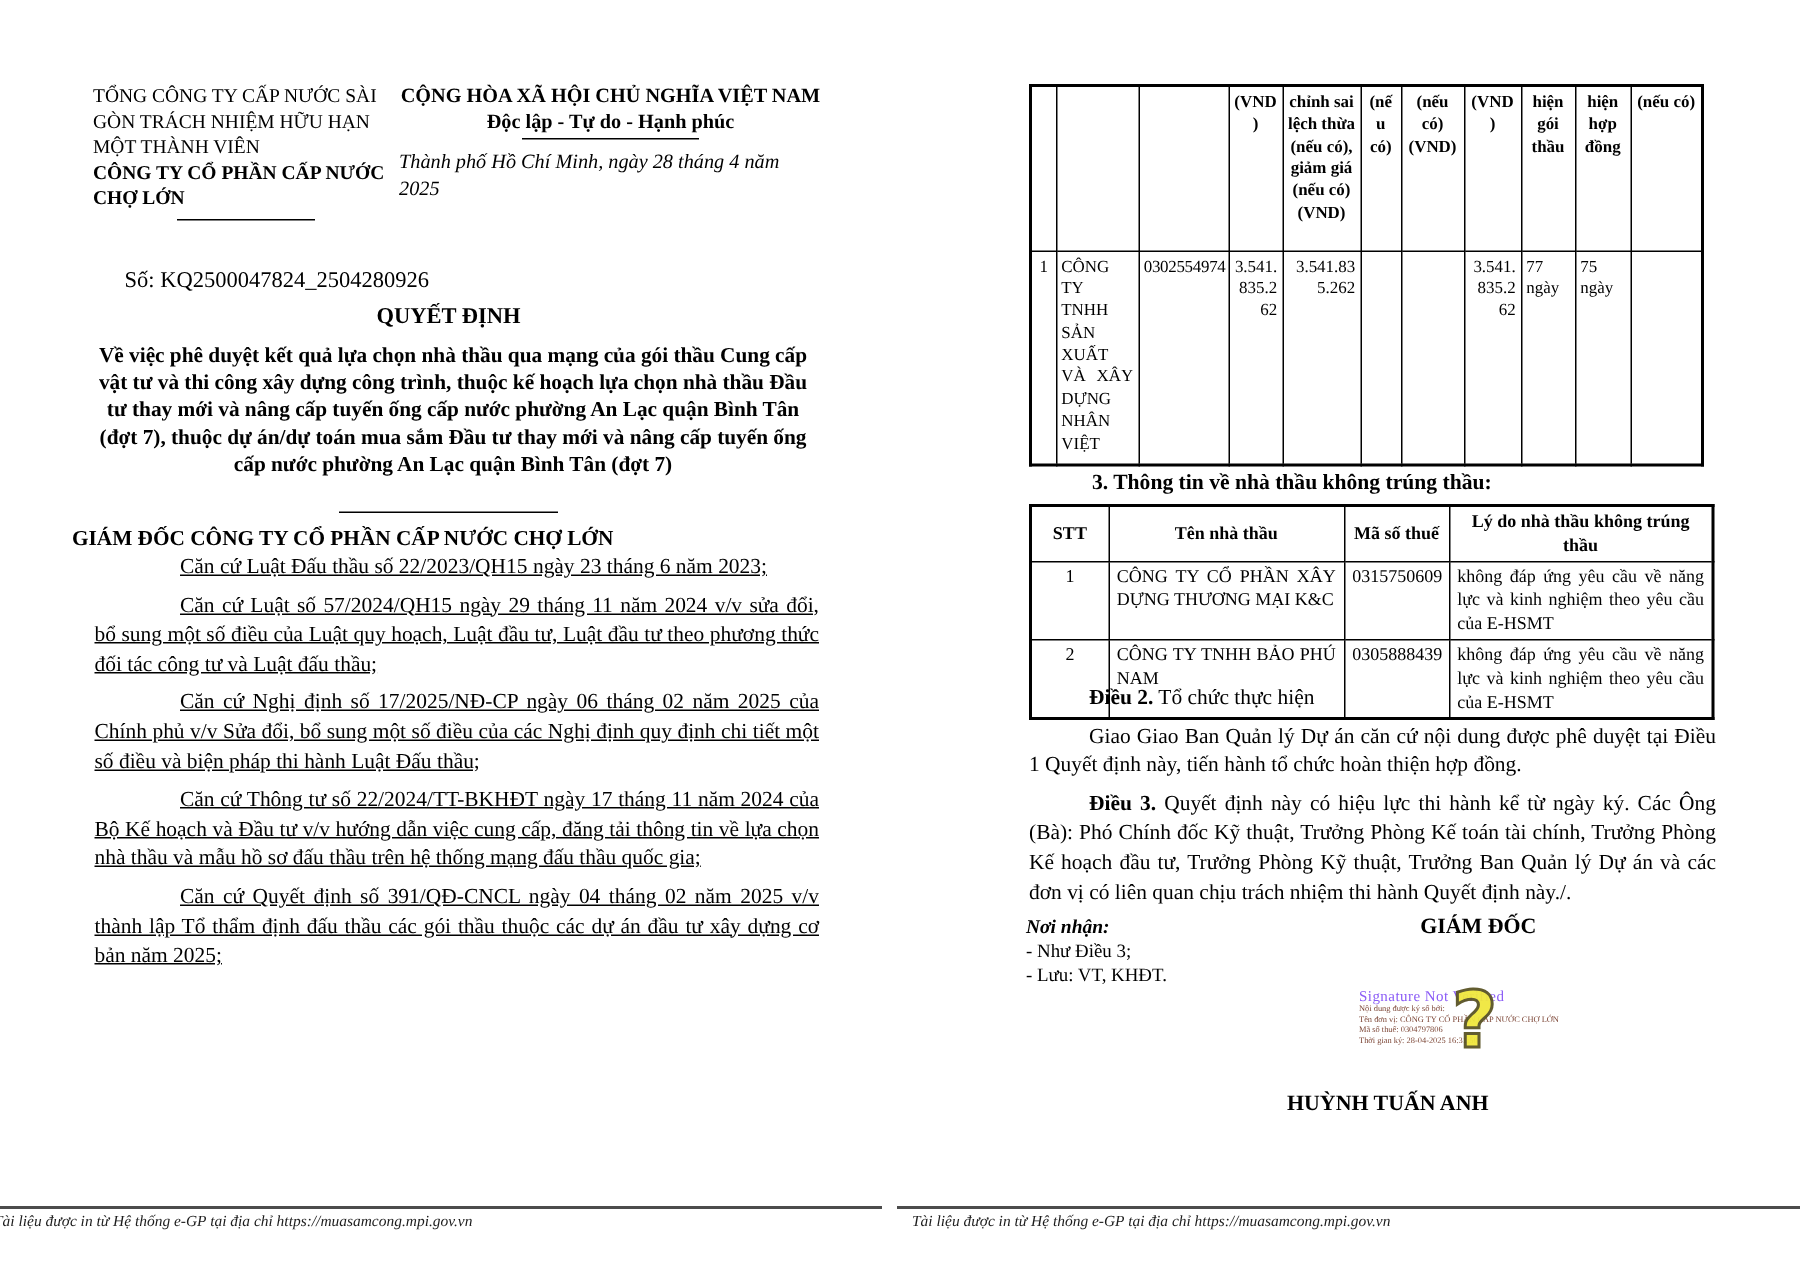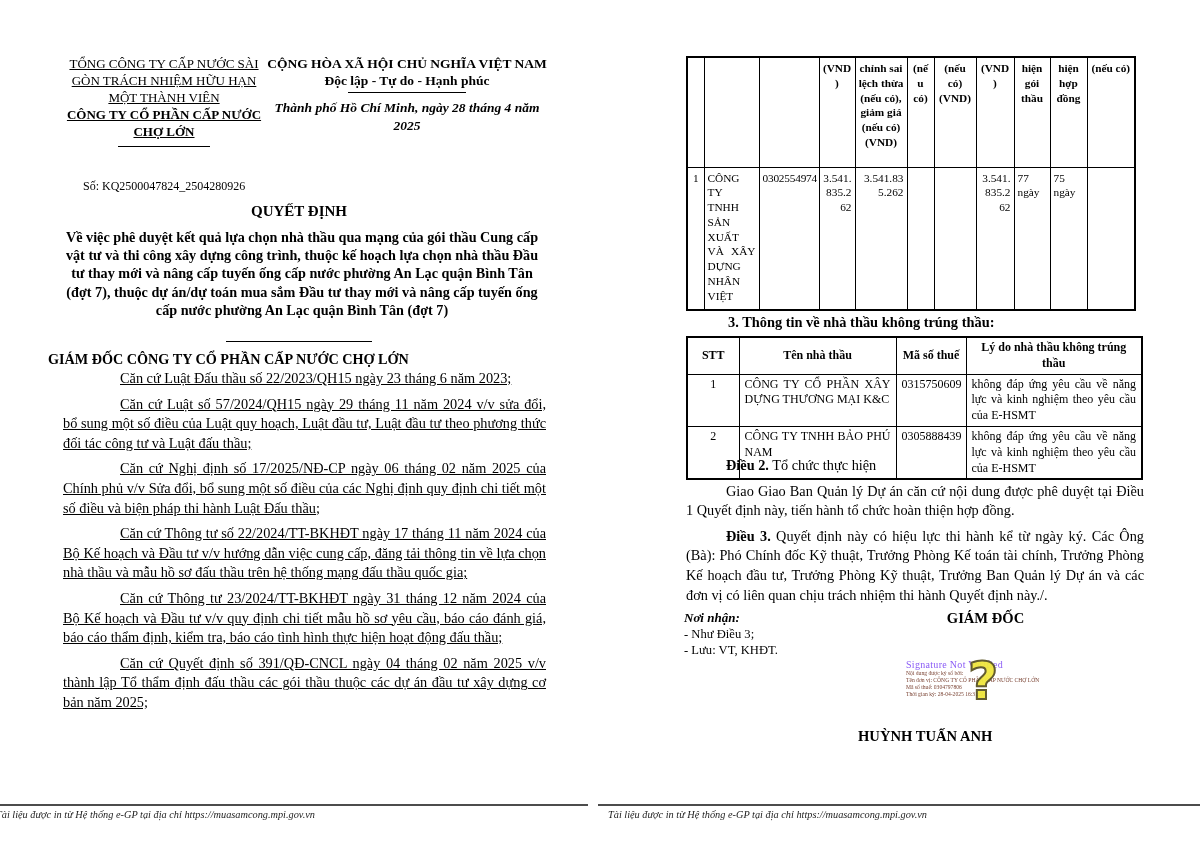--- a/index.html
+++ b/index.html
@@ -4,30 +4,30 @@
 <style>
   html,body{margin:0;padding:0;background:#fff;}
   .canvas{position:relative;width:1200px;height:849px;background:#ffffff;overflow:hidden;
           font-family:"Liberation Serif","DejaVu Serif",serif;color:#000;}
   .page{position:absolute;top:0;height:849px;}
   .page-left{left:0;width:598px;}
   .page-right{left:598px;width:602px;}
 
   
   .hdr{position:absolute;top:55px;left:62px;width:486px;display:flex;}
-  .hdr-left{width:204px;text-align:center;font-size:13px;line-height:17px;text-decoration:underline;}
+  .hdr-left{width:204px;font-size:13px;line-height:17px;}
   .hdr-right{width:282px;text-align:center;font-size:13.5px;line-height:17px;margin-left:0;}
   .org-parent{font-weight:normal;}
   .org-name{font-weight:bold;}
   .rule-short{border-top:1.2px solid #000;width:92px;margin:6px auto 0 auto;height:0;}
   .rule-nat{border-top:1.2px solid #000;width:118px;margin:3px auto 6px auto;height:0;}
   .nat1,.nat2{font-weight:bold;}
-  .dateline{font-style:italic;text-align:center;line-height:18px;margin-top:4px;font-weight:bold;}
-
-  .doc-number{position:absolute;top:179px;left:83px;font-size:12px;}
+  .dateline{font-style:italic;text-align:left;line-height:18px;margin-top:4px;}
+
+  .doc-number{position:absolute;top:179px;left:83px;font-size:15px;}
   .title{position:absolute;top:203px;left:56px;width:486px;text-align:center;font-weight:bold;font-size:15px;}
   .subtitle{position:absolute;top:228px;left:60px;width:484px;text-align:center;font-weight:bold;
             font-size:14.2px;line-height:18.2px;}
   .subtitle-rule{position:absolute;top:341px;left:226px;width:146px;border-top:1.2px solid #000;height:0;}
   .authority{position:absolute;top:351px;left:48px;width:484px;text-align:left;font-weight:bold;font-size:14.2px;}
 
   .paras{position:absolute;top:369px;left:63px;width:483px;text-decoration:underline;}
   .para{margin:0 0 6px 0;font-size:14.3px;line-height:19.6px;text-align:justify;text-indent:57px;}
 
   
@@ -95,21 +95,20 @@
     <div class="title">QUYẾT ĐỊNH</div>
     <div class="subtitle">Về việc phê duyệt kết quả lựa chọn nhà thầu qua mạng của gói thầu Cung cấp vật tư và thi công xây dựng công trình, thuộc kế hoạch lựa chọn nhà thầu Đầu tư thay mới và nâng cấp tuyến ống cấp nước phường An Lạc quận Bình Tân (đợt 7), thuộc dự án/dự toán mua sắm Đầu tư thay mới và nâng cấp tuyến ống cấp nước phường An Lạc quận Bình Tân (đợt 7)</div>
     <div class="subtitle-rule"></div>
     <div class="authority">GIÁM ĐỐC CÔNG TY CỔ PHẦN CẤP NƯỚC CHỢ LỚN</div>
 
     <div class="paras">
       <p class="para">Căn cứ Luật Đấu thầu số 22/2023/QH15 ngày 23 tháng 6 năm 2023;</p>
       <p class="para">Căn cứ Luật số 57/2024/QH15 ngày 29 tháng 11 năm 2024 v/v sửa đổi, bổ sung một số điều của Luật quy hoạch, Luật đầu tư, Luật đầu tư theo phương thức đối tác công tư và Luật đấu thầu;</p>
       <p class="para">Căn cứ Nghị định số 17/2025/NĐ-CP ngày 06 tháng 02 năm 2025 của Chính phủ v/v Sửa đổi, bổ sung một số điều của các Nghị định quy định chi tiết một số điều và biện pháp thi hành Luật Đấu thầu;</p>
       <p class="para">Căn cứ Thông tư số 22/2024/TT-BKHĐT ngày 17 tháng 11 năm 2024 của Bộ Kế hoạch và Đầu tư v/v hướng dẫn việc cung cấp, đăng tải thông tin về lựa chọn nhà thầu và mẫu hồ sơ đấu thầu trên hệ thống mạng đấu thầu quốc gia;</p>
-      <p class="para">Căn cứ Thông tư 23/2024/TT-BKHĐT ngày 31 tháng 12 năm 2024 của Bộ Kế hoạch và Đầu tư v/v quy định chi tiết mẫu hồ sơ yêu cầu, báo cáo đánh giá, báo cáo thẩm định, kiểm tra, báo cáo tình hình thực hiện hoạt động đấu thầu;</p>
       <p class="para">Căn cứ Quyết định số 391/QĐ-CNCL ngày 04 tháng 02 năm 2025 v/v thành lập Tổ thẩm định đấu thầu các gói thầu thuộc các dự án đầu tư xây dựng cơ bản năm 2025;</p>
     </div>
 
     <div class="footer-rule fr-left"></div>
     <div class="footer-text ft-left">Tài liệu được in từ Hệ thống e-GP tại địa chỉ https://muasamcong.mpi.gov.vn</div>
   </section>
 
   <section class="page page-right">
 
     <table class="t1">

